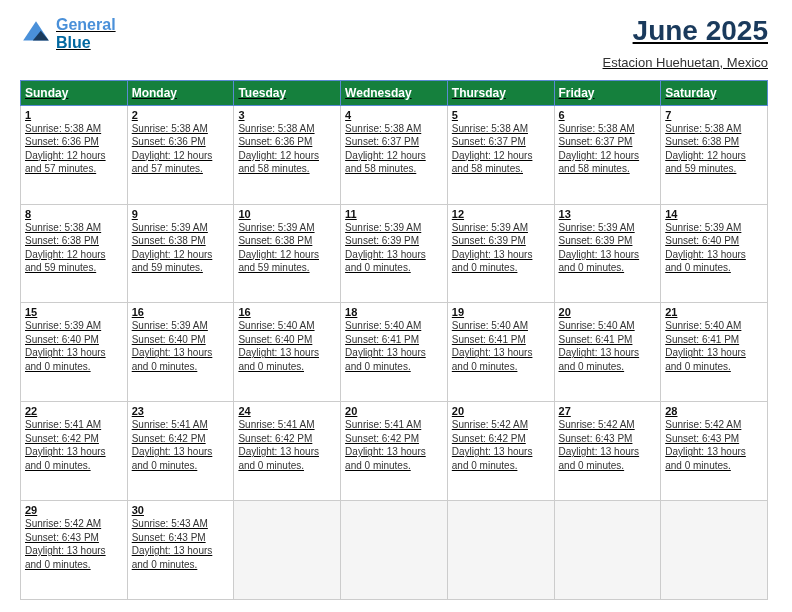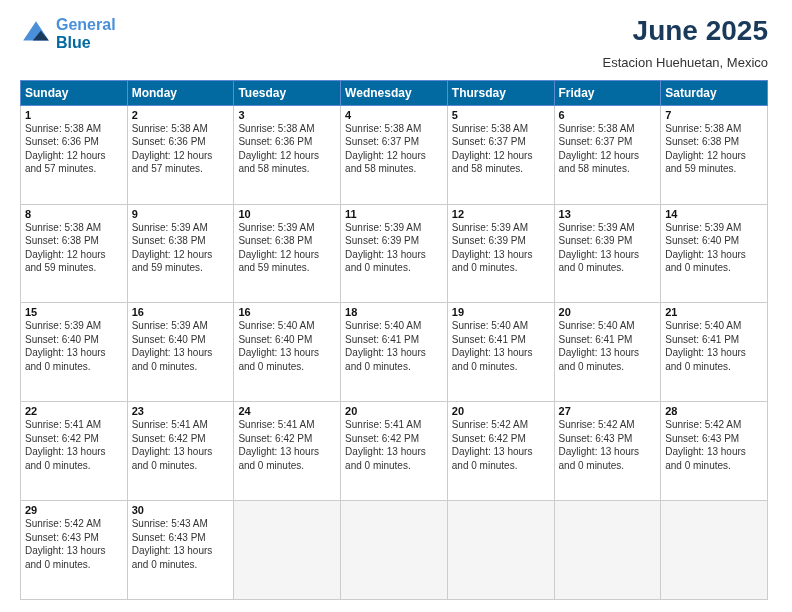--- a/index.html
+++ b/index.html
@@ -9,20 +9,21 @@
       font-family: Arial, Helvetica, sans-serif;
       background: #fff;
       overflow: hidden;
     }
     .page {
       width: 788px;
       height: 612px;
       padding: 16px 20px 12px 20px;
       display: flex;
       flex-direction: column;
+      text-decoration: underline;
     }
     .header {
       display: flex;
       justify-content: space-between;
       align-items: flex-start;
       margin-bottom: 10px;
     }
     .logo {
       display: flex;
       align-items: center;
@@ -55,21 +56,21 @@
       color: #333;
       margin-top: 8px;
     }
     .calendar {
       border-collapse: collapse;
       width: 100%;
       flex: 1;
       table-layout: fixed;
     }
     .calendar thead tr th {
-      background-color: #0369a1;
+      background-color: #15803d;
       color: #fff;
       font-size: 12px;
       font-weight: bold;
       padding: 5px 4px;
       text-align: left;
       border: 1px solid #5a8ad4;
     }
     .calendar tbody tr td {
       border: 1px solid #ccc;
       vertical-align: top;

